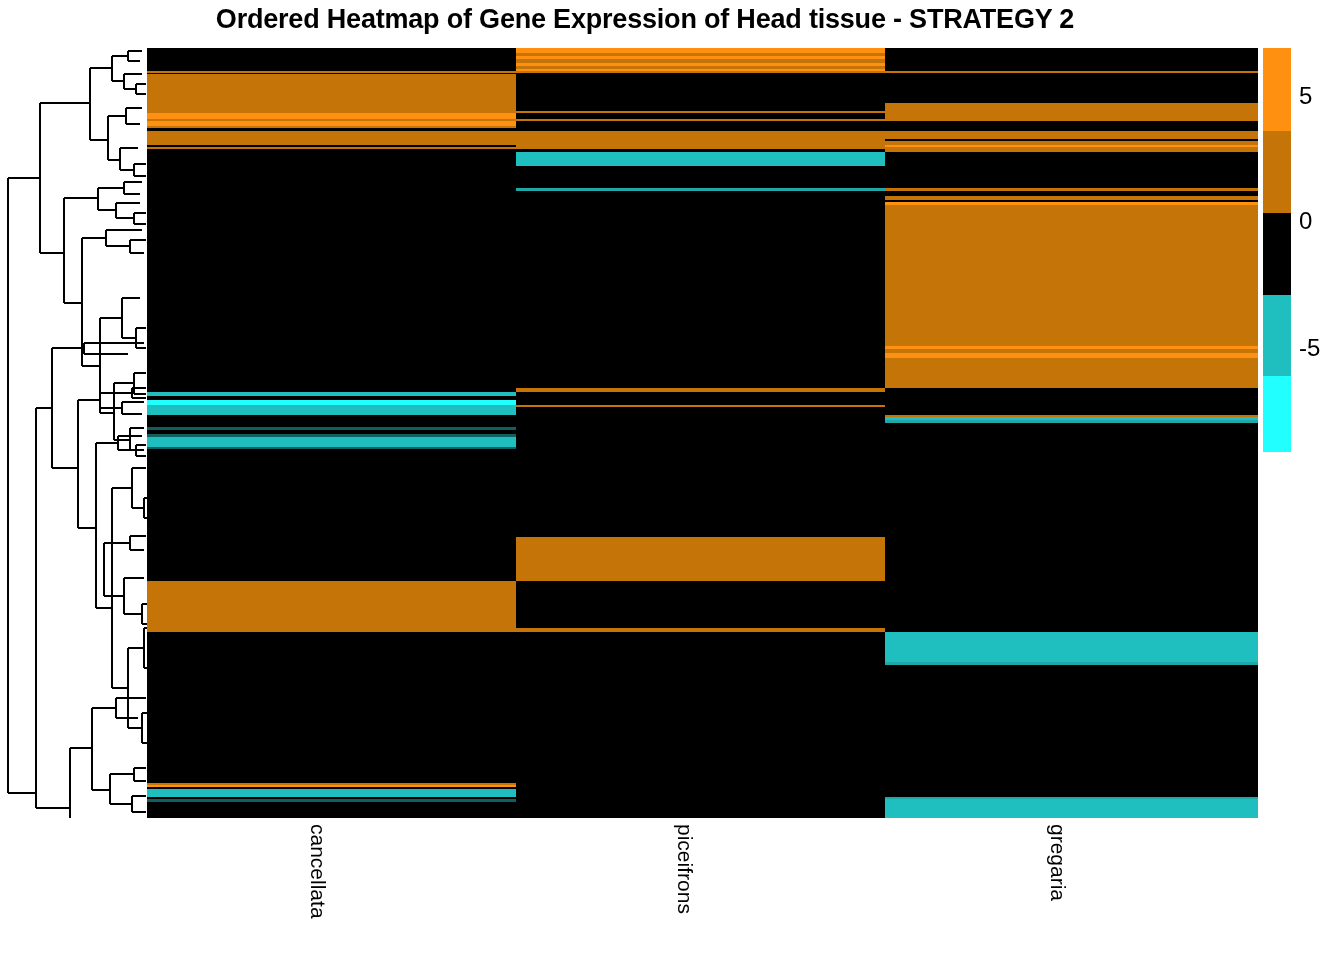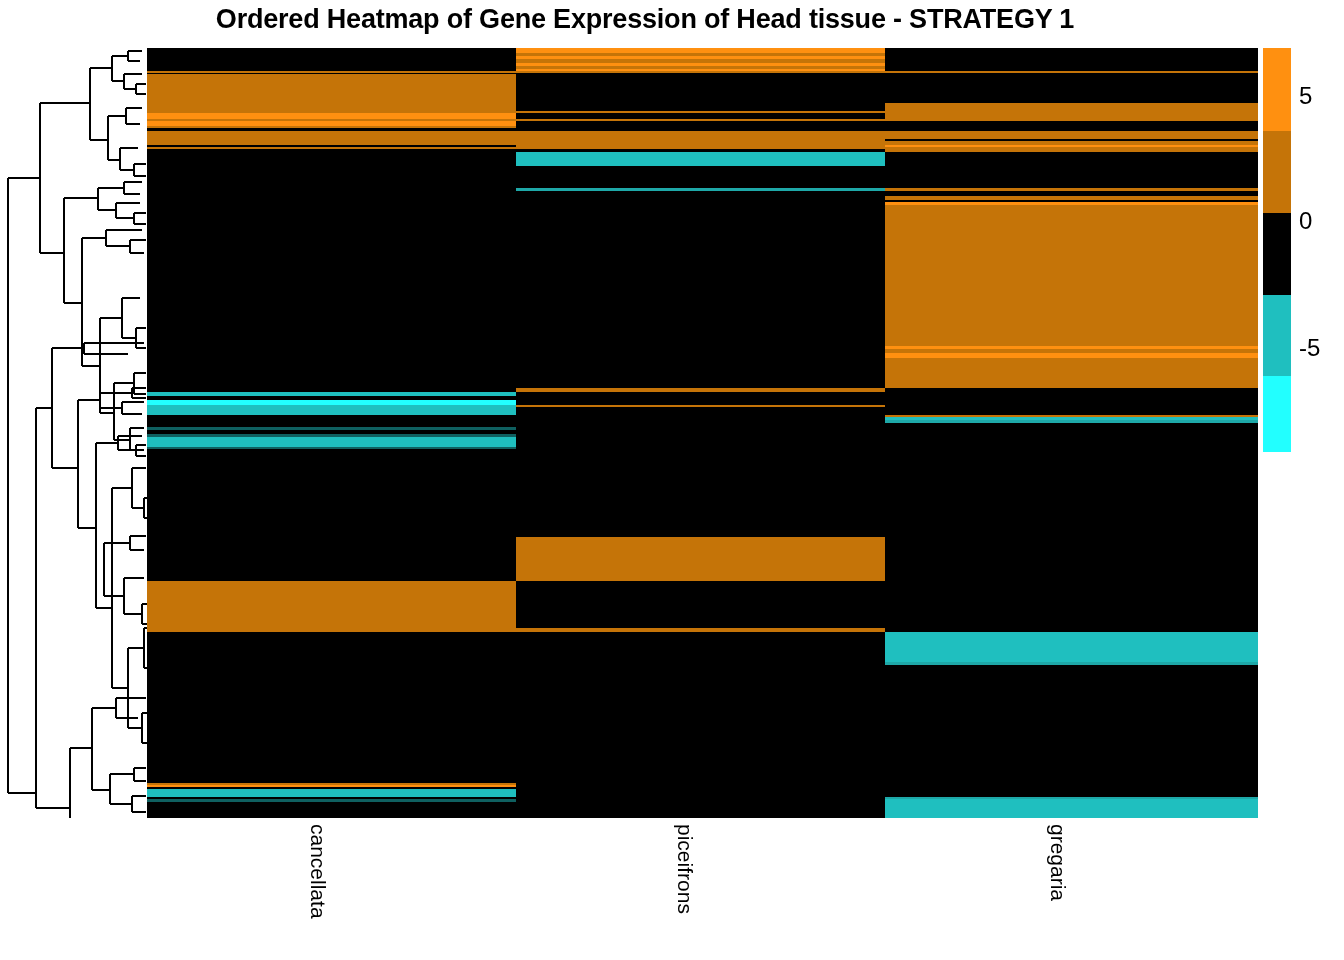--- a/index.html
+++ b/index.html
@@ -36,21 +36,21 @@
   #cbar{position:absolute;left:1263px;top:48px;width:28px;height:404px;}
   .cband{position:absolute;left:0;width:28px;}
   .ctick{position:absolute;left:1299px;font-size:24px;color:#000;
          white-space:nowrap;}
 </style>
 </head>
 <body>
 
 <div id="plot">
 
-  <div id="title">Ordered Heatmap of Gene Expression of Head tissue - STRATEGY 1</div>
+  <div id="title">Ordered Heatmap of Gene Expression of Head tissue - STRATEGY 2</div>
 
   <div id="dendro">
     <svg viewBox="0 0 144 770" preserveAspectRatio="none">
       <g fill="none" stroke="#000" stroke-width="1.1" shape-rendering="crispEdges">
 
         <path d="M4 130 L4 745 M4 130 L36 130 M4 745 L32 745"></path>
 
         <path d="M36 130 L36 55 M36 130 L36 205 M36 55 L86 55 M36 205 L60 205"></path>
 
         <path d="M86 55 L86 20 M86 55 L86 92 M86 20 L108 20 M86 92 L104 92"></path>

